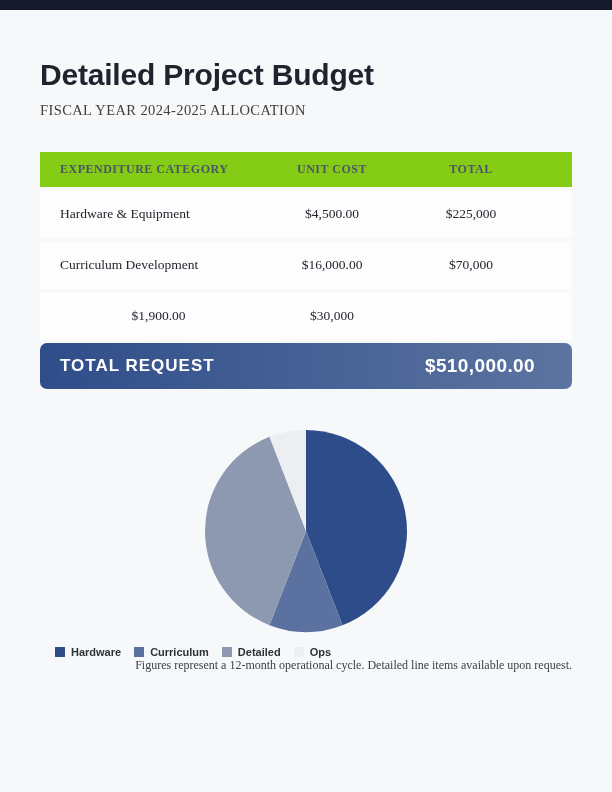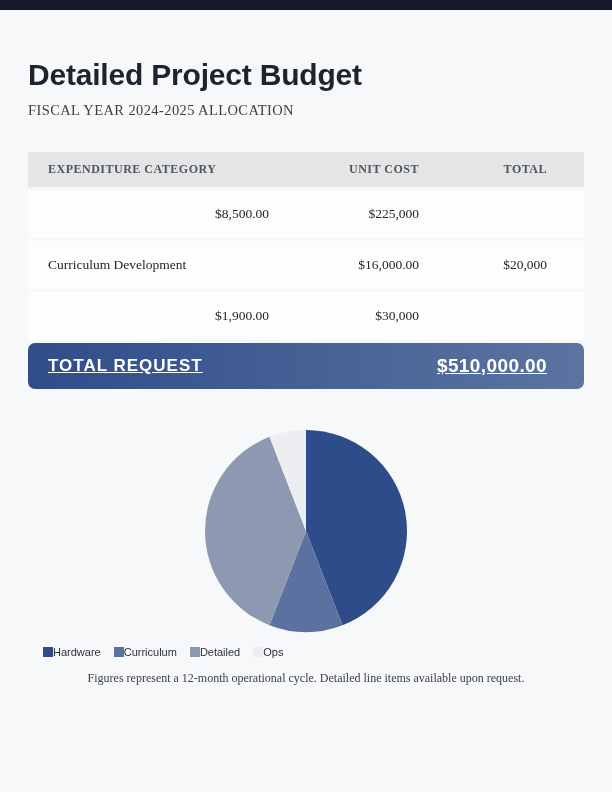--- a/index.html
+++ b/index.html
@@ -4,21 +4,21 @@
 <style>
   html,body{margin:0;padding:0;}
   body{
     width:612px;height:792px;
     background:#f7f8fa;
     font-family:"Liberation Sans",sans-serif;
     overflow:hidden;
     position:relative;
   }
   .topbar{height:10px;width:100%;}
-  .content{padding:0 28px;box-sizing:border-box;}
+  .content{padding:0 40px;box-sizing:border-box;}
   .title{
     margin:48px 0 0 0;
     font-size:30px;font-weight:bold;letter-spacing:-0.2px;
     color:#1f232e;line-height:1.15;
     font-family:"Liberation Sans",sans-serif;
   }
   .subtitle{
     margin-top:9px;
     font-family:"Liberation Serif",serif;
     font-size:14.5px;letter-spacing:0.4px;
@@ -27,51 +27,50 @@
   .budget-table{margin-top:33px;}
   .thead,.trow{
     display:grid;
     grid-template-columns:1fr 150px 128px;
     align-items:center;
     padding:0 37px 0 20px;
     box-sizing:border-box;
   }
   .thead{
     height:35px;
-    background:#e5e5e5;
+    background:#84cc16;
     font-family:"Liberation Serif",serif;
     font-weight:bold;font-size:12px;letter-spacing:0.5px;
     color:#4b5663;
   }
   .trow{
     height:48px;margin-top:3px;
     background:#fdfdfe;
     font-family:"Liberation Serif",serif;
     font-size:13.5px;color:#22262e;
   }
-  .num{text-align:right;}
+  .num{text-align:center;}
   .totalbar{
     margin-top:3px;height:46px;border-radius:7px;
     display:flex;align-items:center;justify-content:space-between;
     padding:0 37px 0 20px;box-sizing:border-box;
     color:#ffffff;
-    text-decoration:underline;
   }
   .totalbar .tlabel{font-size:17px;font-weight:bold;letter-spacing:1px;}
   .totalbar .tvalue{font-size:19px;font-weight:bold;letter-spacing:0.4px;}
   .pie-wrap{margin-top:40px;display:flex;justify-content:center;}
   .legend{
     margin-top:13px;padding-left:15px;
     display:flex;align-items:center;gap:13px;
   }
-  .legend-item{display:flex;align-items:center;
-    font-size:11px;color:#2d3138;}
+  .legend-item{display:flex;align-items:center;gap:6px;
+    font-size:11px;color:#2d3138;font-weight:bold;}
   .legend-swatch{width:10px;height:10px;display:inline-block;}
   .footnote{
-    margin-top:13px;text-align:center;
+    text-align:right;
     font-family:"Liberation Serif",serif;
     font-size:12px;color:#3c4149;
   }
 </style>
 </head>
 <body>
 
 <div class="topbar" style="background: rgb(20, 26, 43);"></div>
 
 <div class="content">
@@ -80,28 +79,29 @@
   <div class="subtitle">FISCAL YEAR 2024-2025 ALLOCATION</div>
 
   <div class="budget-table">
     <div class="thead">
       <div>EXPENDITURE CATEGORY</div>
       <div class="num">UNIT COST</div>
       <div class="num">TOTAL</div>
     </div>
     <div id="tbody">
   <div class="trow">
-    <div class="num unit">$8,500.00</div>
+    <div class="cat">Hardware &amp; Equipment</div>
+    <div class="num unit">$4,500.00</div>
     <div class="num tot">$225,000</div>
   </div>
 
   <div class="trow">
     <div class="cat">Curriculum Development</div>
     <div class="num unit">$16,000.00</div>
-    <div class="num tot">$20,000</div>
+    <div class="num tot">$70,000</div>
   </div>
 
 
   <div class="trow">
     <div class="num unit">$1,900.00</div>
     <div class="num tot">$30,000</div>
   </div>
 </div>
     <div class="totalbar" id="totalbar" style="background: linear-gradient(90deg, rgb(47, 77, 138), rgb(92, 116, 160));">
       <span class="tlabel">TOTAL REQUEST</span>

